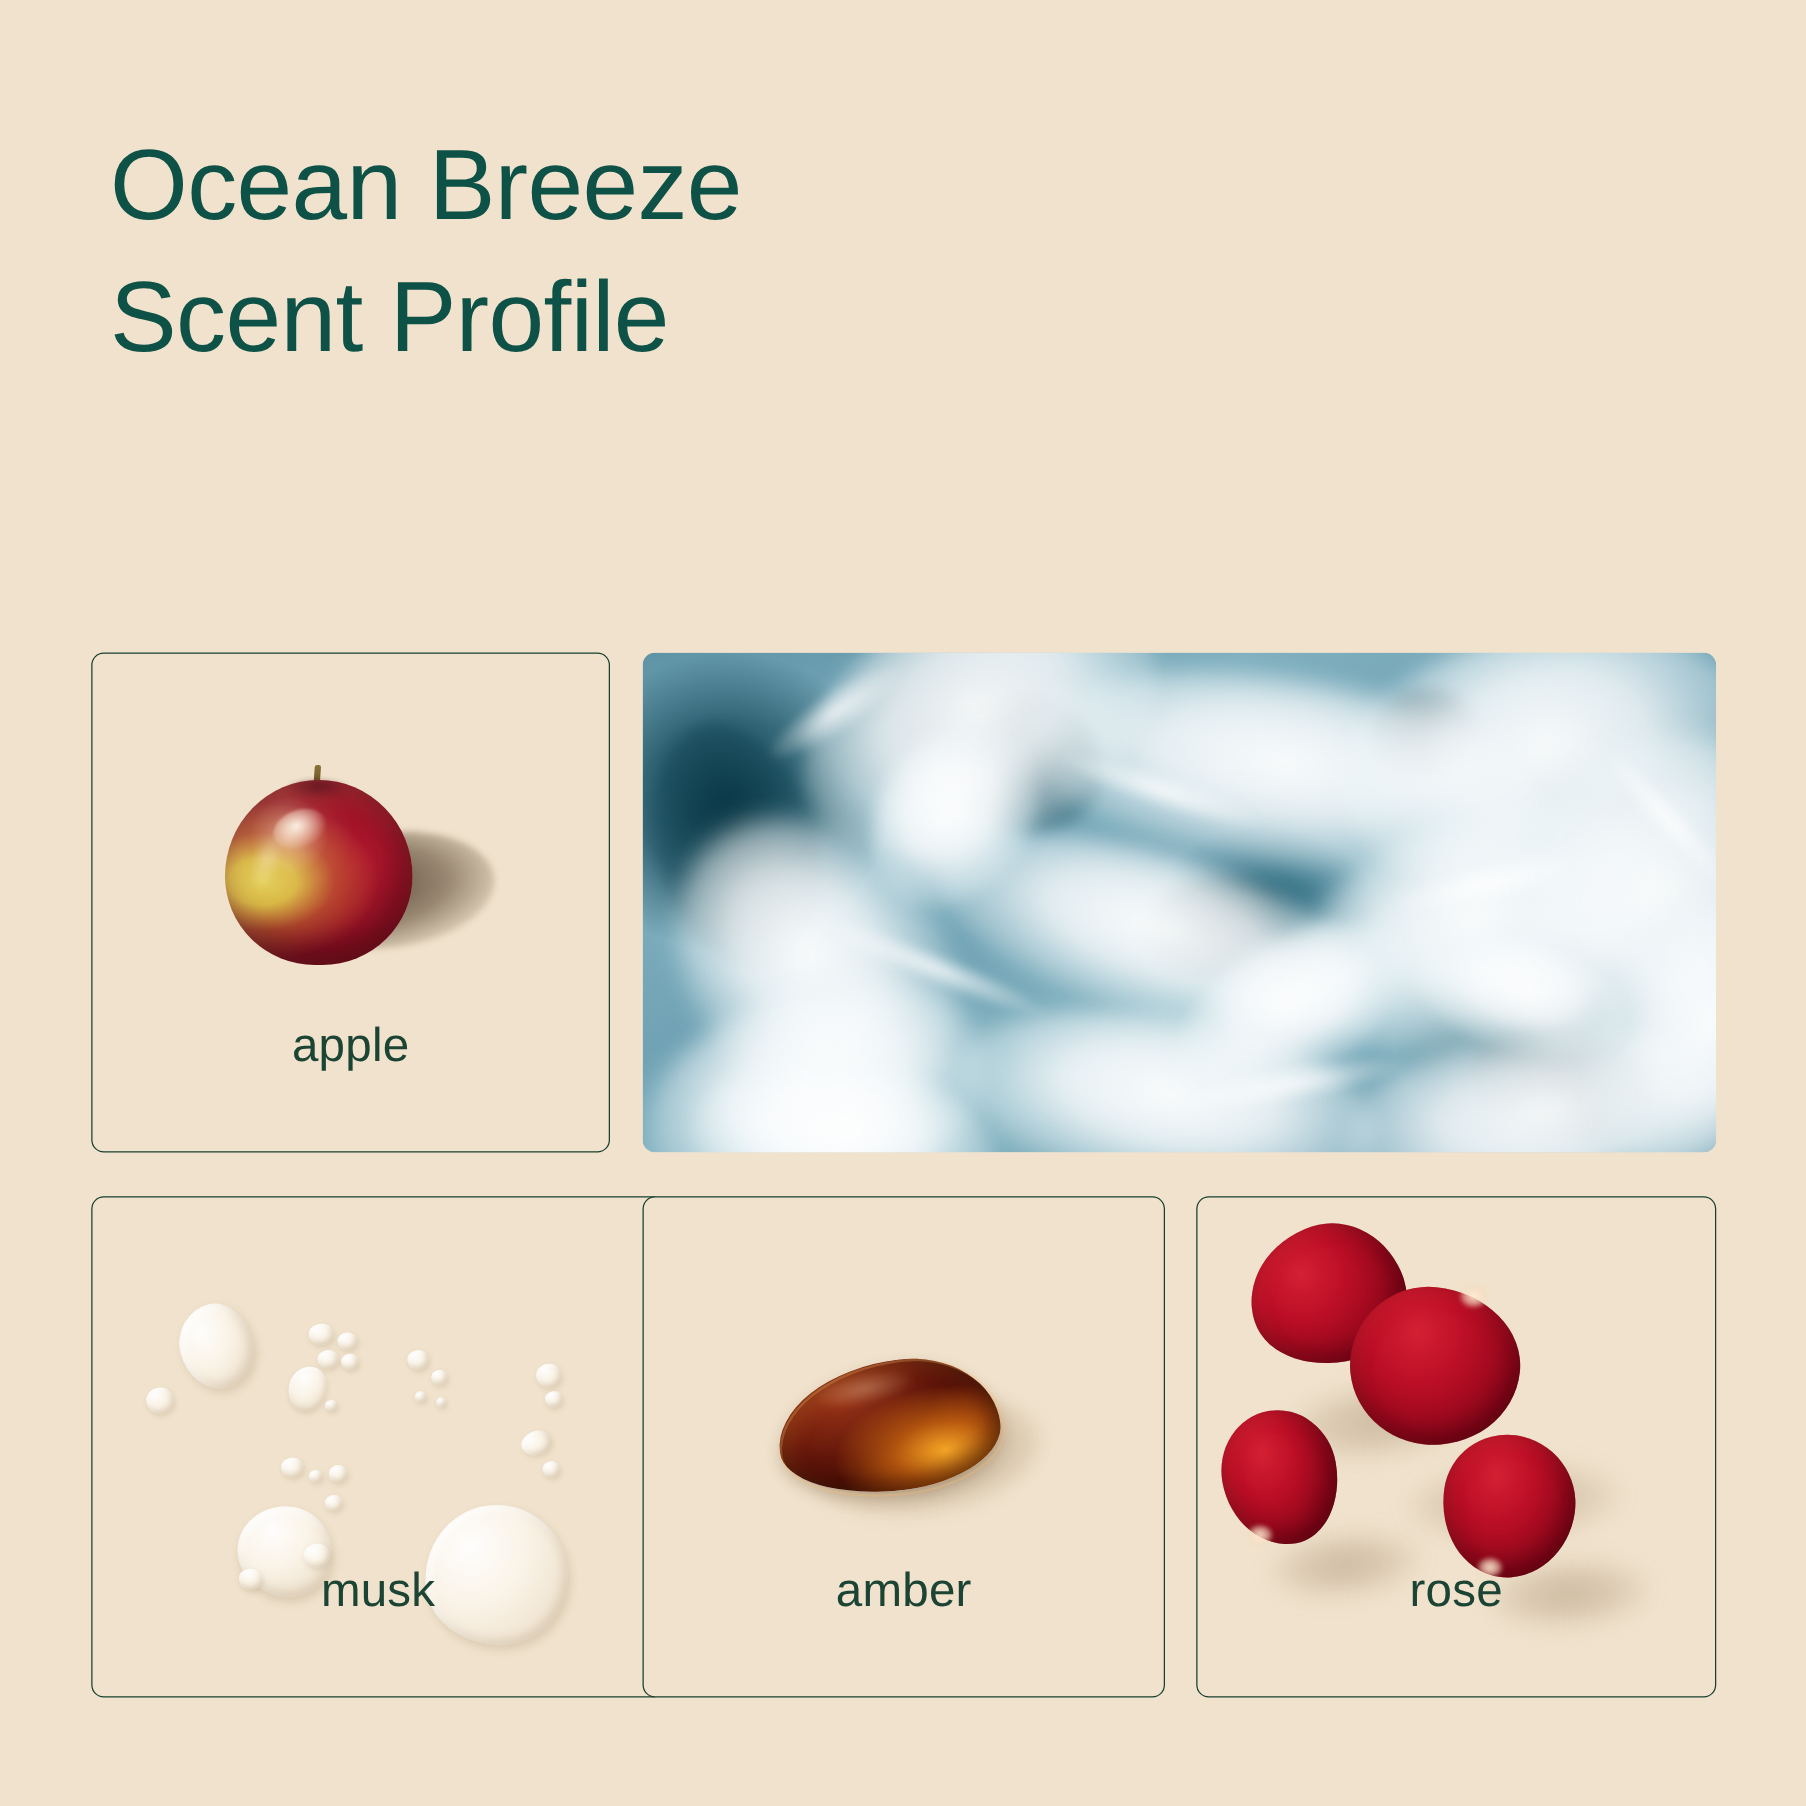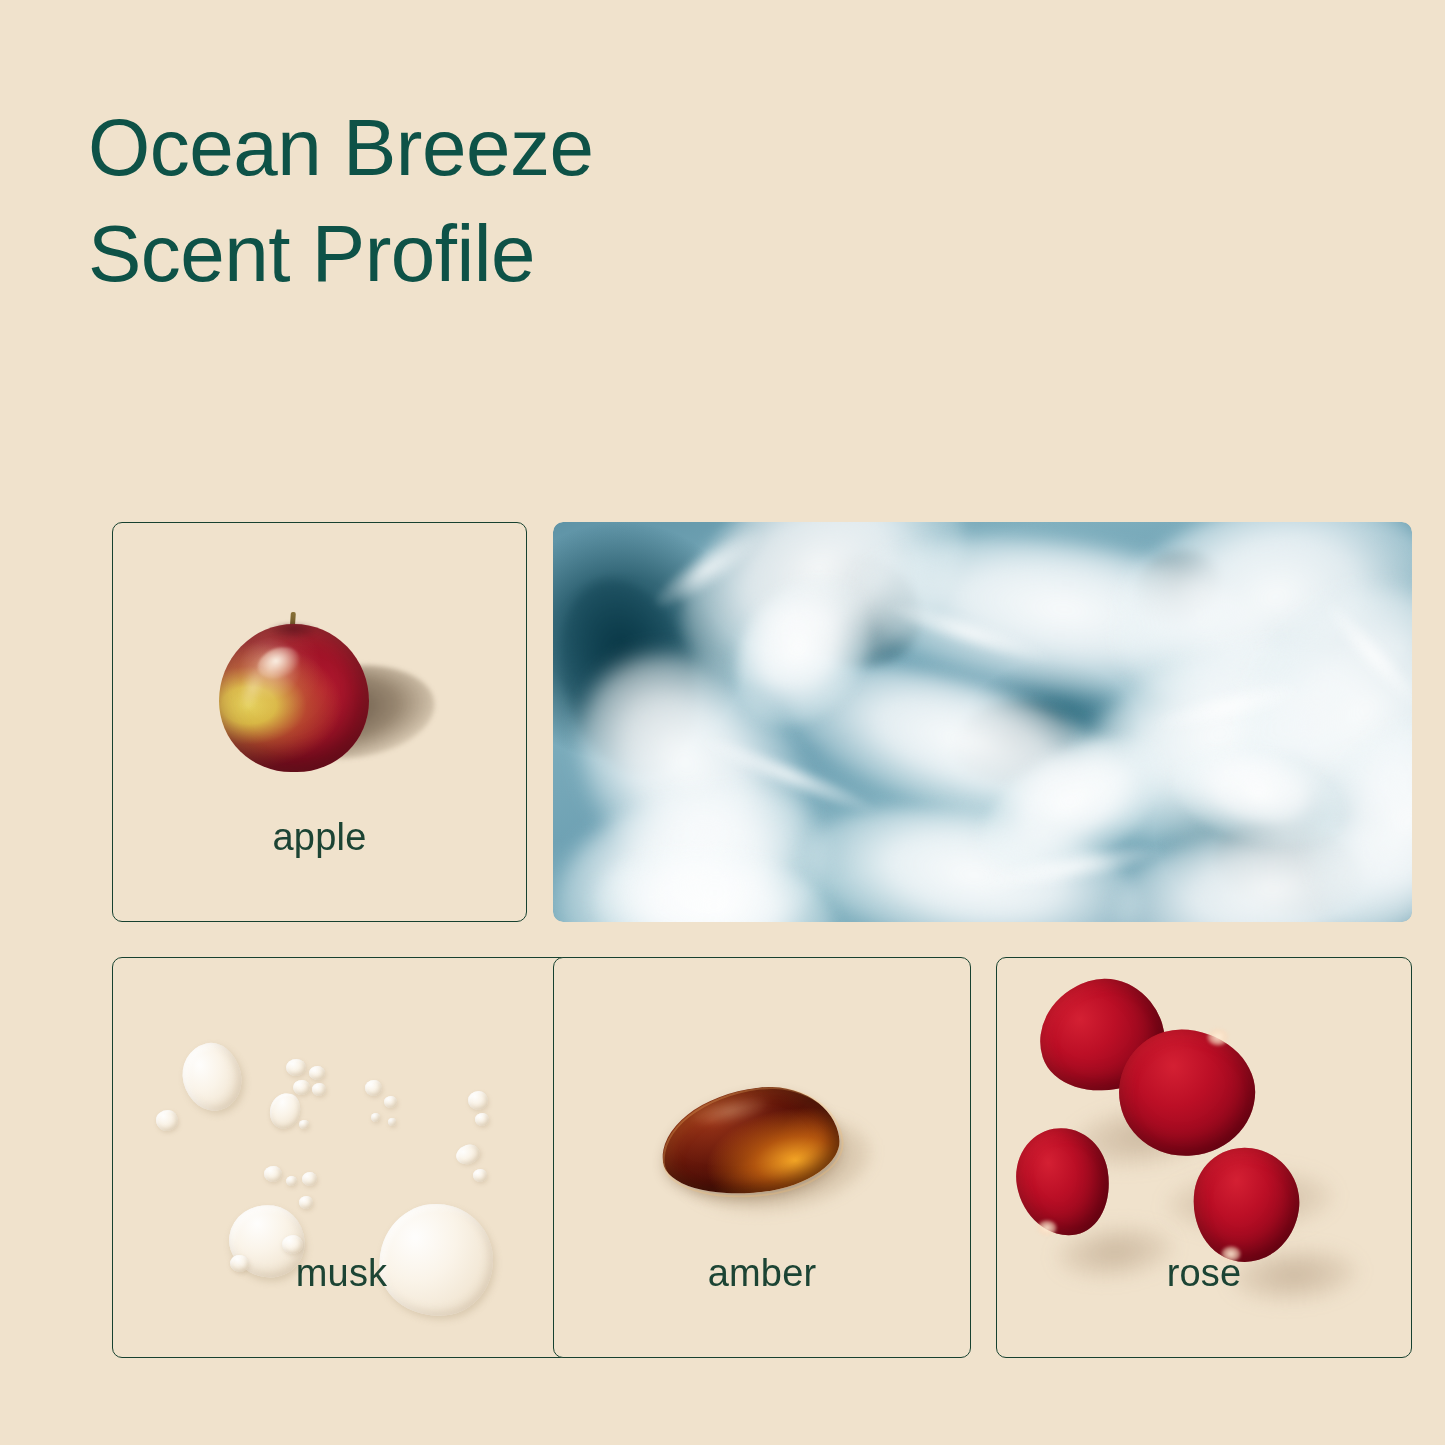--- a/index.html
+++ b/index.html
@@ -29,21 +29,20 @@
     white-space: pre-line;
   }
 
   
   .grid {
     position: absolute;
     left: 73px;
     top: 522px;
     width: 1300px;
     height: 836px;
-    margin-left: 39px;
   }
 
   .card {
     position: absolute;
     box-sizing: border-box;
     border: 1.6px solid #17412F;
     border-radius: 10px;
     background: #F0E2CC;
     overflow: hidden;
   }

